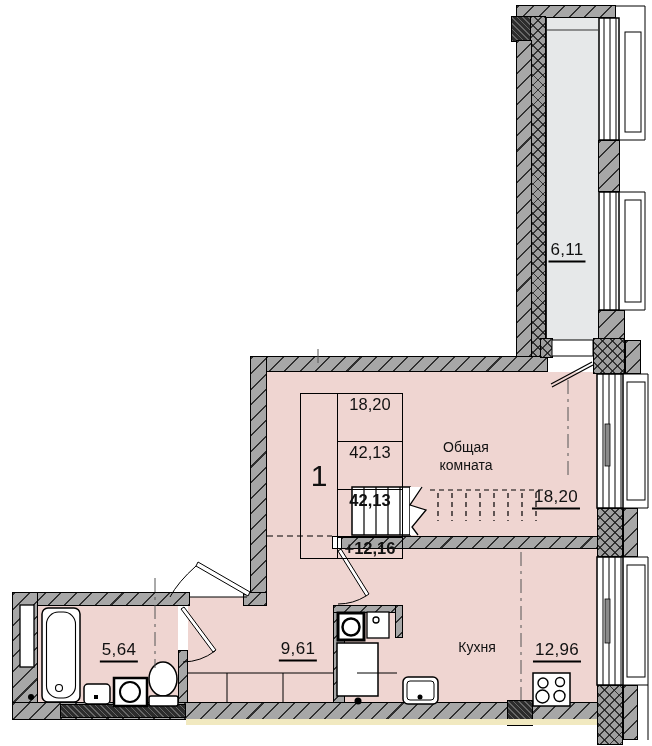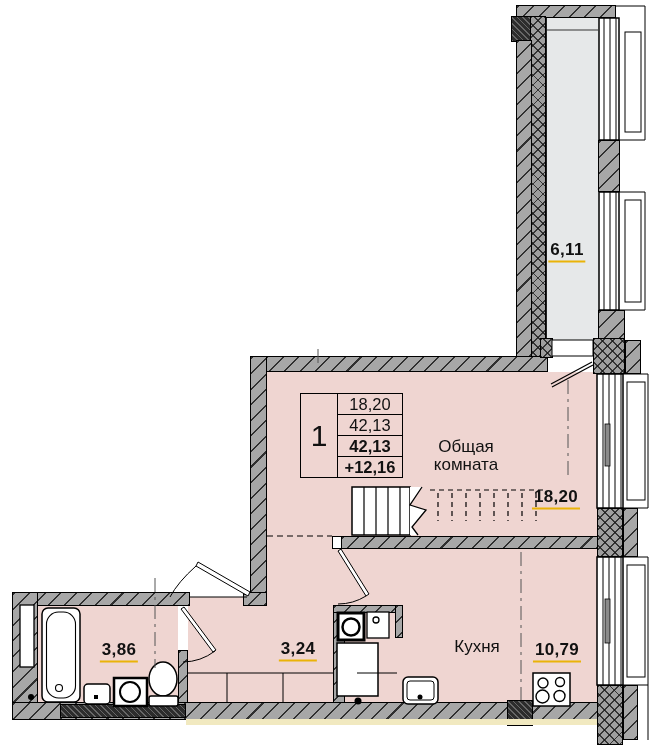--- a/index.html
+++ b/index.html
@@ -19,31 +19,31 @@
   .d{background-color:#2c2c2c;
      background-image:repeating-linear-gradient(45deg,rgba(255,255,255,.28) 0 1px,transparent 1px 4px);
      border:1.5px solid #000;}
   .pink{background:#efd5d1;}
   .bal{background:#e6e8e9;border:1px solid #222;}
   .cap{background:#fff;border:1.5px solid #000;}
   .plinth{background:#f1e9c0;}
   svg.overlay{position:absolute;left:0;top:0;pointer-events:none;}
   
   .lbl{position:absolute;transform:translate(-50%,-50%);white-space:nowrap;z-index:30;}
-  .area-lbl{font-weight:bold;font-size:17px;letter-spacing:.3px;
-            border-bottom:2px solid #eab308;padding:0 2px 1px 2px;}
-  .room-lbl{font-size:17px;text-align:center;line-height:18px;}
+  .area-lbl{font-weight:normal;font-size:17px;letter-spacing:.3px;
+            border-bottom:2px solid #000000;padding:0 2px 1px 2px;}
+  .room-lbl{font-size:14px;text-align:center;line-height:18px;}
   
   .unit-table{position:absolute;left:300px;top:393px;display:flex;z-index:30;
               border:1.6px solid #000;}
   .ut-num{width:36px;display:flex;align-items:center;justify-content:center;
           font-size:30px;border-right:1.6px solid #000;}
   .ut-rows{display:flex;flex-direction:column;}
   .ut-row{width:64px;height:20px;line-height:20px;text-align:center;font-size:16.5px;}
-  .ut-row + .ut-row{border-top:1.6px solid #000;}
+  .ut-row + .ut-row{border-top:1.6px solid #000;margin-top:27px;}
   .ut-row.bold{font-weight:bold;}
 </style>
 </head>
 <body>
 
 <div id="plan">
 
   <div class="abs pink" style="left:267px;top:372px;width:331px;height:165px;"></div>
   <div class="abs pink" style="left:332px;top:537px;width:266px;height:166px;"></div>
   <div class="abs pink" style="left:267px;top:537px;width:65px;height:60px;"></div>
@@ -257,18 +257,18 @@
 
   <div class="lbl area-lbl" style="left:567px;top:251px;">6,11</div>
 
   <div class="lbl room-lbl" style="left:466px;top:456px;">
     <div>Общая</div>
     <div>комната</div>
   </div>
   <div class="lbl area-lbl" style="left:556px;top:498px;">18,20</div>
 
   <div class="lbl room-lbl" style="left:477px;top:647px;">Кухня</div>
-  <div class="lbl area-lbl" style="left:557px;top:651px;">10,79</div>
-
-  <div class="lbl area-lbl" style="left:298px;top:650px;">3,24</div>
-  <div class="lbl area-lbl" style="left:119px;top:651px;">3,86</div>
+  <div class="lbl area-lbl" style="left:557px;top:651px;">12,96</div>
+
+  <div class="lbl area-lbl" style="left:298px;top:650px;">9,61</div>
+  <div class="lbl area-lbl" style="left:119px;top:651px;">5,64</div>
 
 </div>
 
 </body></html>

